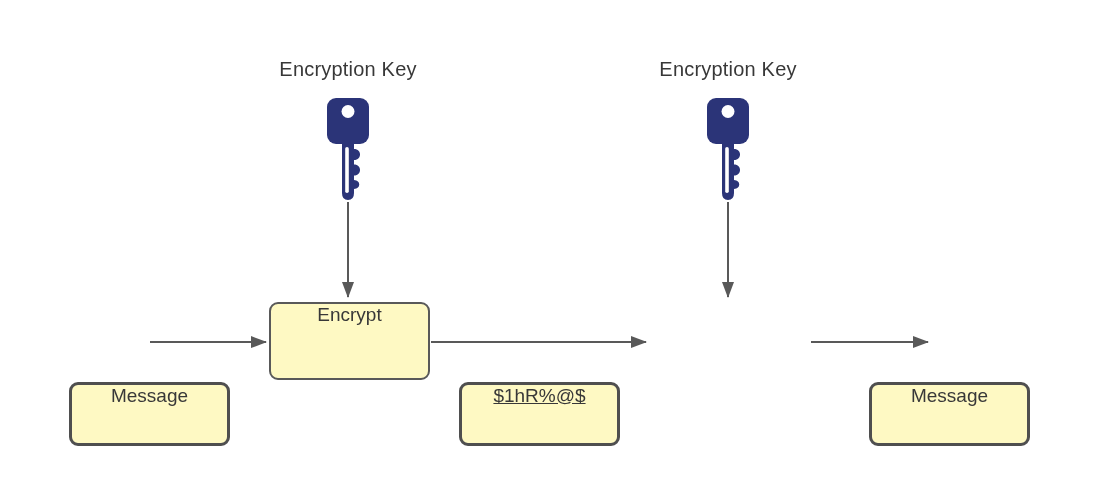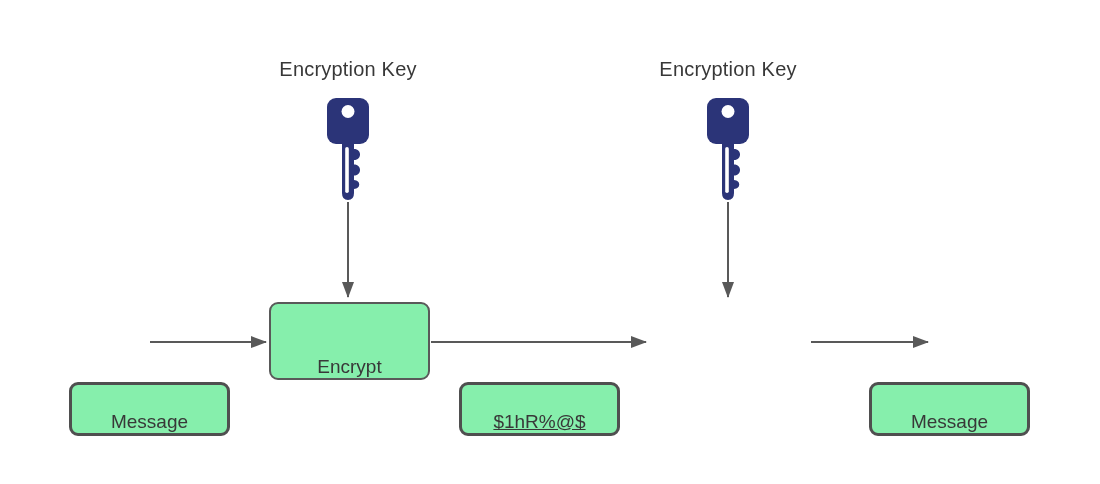--- a/index.html
+++ b/index.html
@@ -48,41 +48,41 @@
     left: 0; top: 0;
     width: 1100px;
     height: 484px;
     pointer-events: none;
   }
   .arrows line { stroke: var(--arrow); stroke-width: 2; }
 
   .box {
     position: absolute;
     box-sizing: border-box;
-    background: #86efac;
+    background: #fef9c3;
     border-radius: 9px;
     display: flex;
-    align-items: flex-end;
+    align-items: flex-start;
     justify-content: center;
     font-size: 19px;
     color: var(--text);
   }
   .box.process {
     border: 2px solid var(--process_border);
     width: 161px;
     height: 78px;
     top: 302px;
   }
   .box.process.encrypt { left: 269px; }
   .box.process.decrypt { left: 649px; }
 
   .box.data {
     border: 3px solid var(--data_border);
     width: 161px;
-    height: 54px;
+    height: 64px;
     top: 382px;
   }
   .box.data.msg-in  { left: 69px;  }
   .box.data.cipher  { left: 459px; text-decoration: underline; }
   .box.data.msg-out { left: 869px; }
 </style>
 </head>
 <body>
 
 <div class="canvas">

